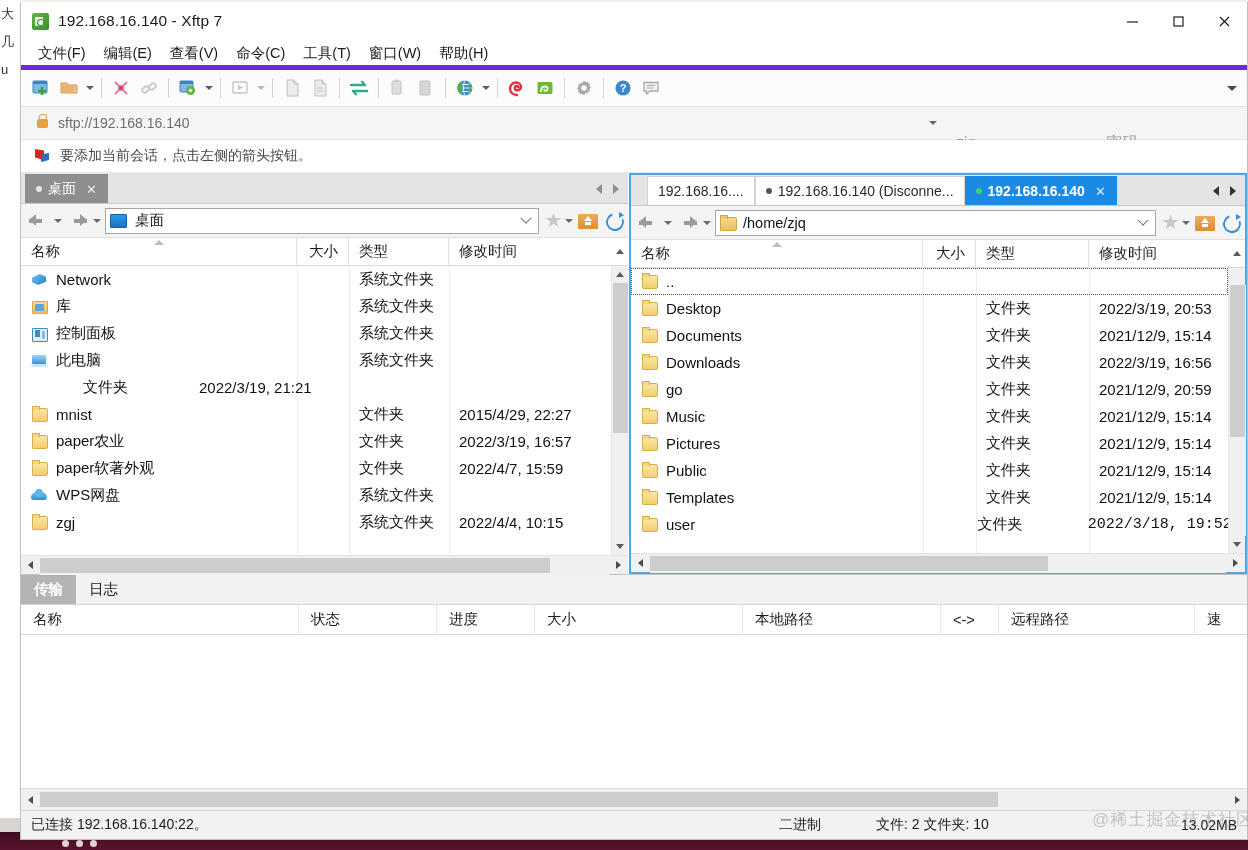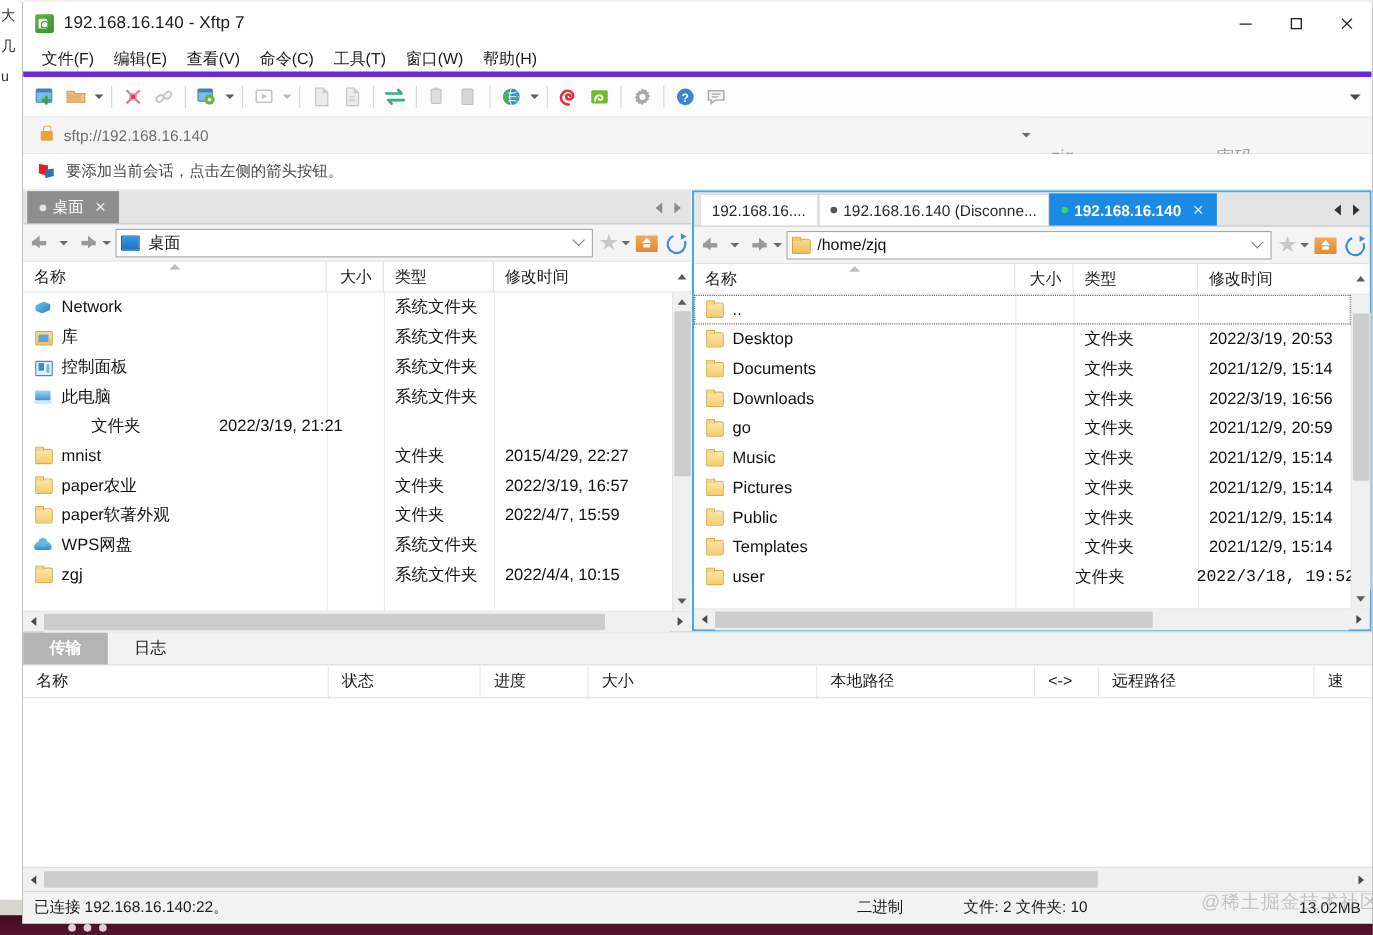--- a/index.html
+++ b/index.html
@@ -170,21 +170,21 @@
   .pane { display: flex; flex-direction: column; min-width: 0; }
   .pane.left { flex: 0 0 608px; border-right: 1px solid #ffffff; }
   .pane.right { flex: 1 1 auto; }
 
   
   .tabstrip {
     height: 31px; flex: 0 0 31px; display:flex; align-items:flex-end;
     background:#e4e4e4; position:relative; padding-left:4px;
     border-bottom:1px solid #c8c8c8;
   }
-  .tabstrip.right { background:#e4e4e4; padding-left:5px; }
+  .tabstrip.right { background:#e4e4e4; padding-left:16px; }
   .ptab {
     height: 29px; display:flex; align-items:center; gap:6px;
     padding: 0 10px; font-size:14px; color:#2b2b2b;
     background:#c9c9c9; border:1px solid #bdbdbd; border-bottom:none;
     max-width: 260px; white-space:nowrap; overflow:hidden;
   }
   .ptab.active {
     background:#1a8ae5; color:#ffffff; border-color:#1a8ae5;
     font-weight:bold;
   }
@@ -412,21 +412,21 @@
   }
 
   
   .xfer { flex:0 0 236px; height:236px; display:flex; flex-direction:column;
           border-top:1px solid #c4c4c4; background:#ffffff; }
   .xfer-tabs {
     height:30px; flex:0 0 30px; display:flex; align-items:stretch;
     background:#f2f2f2; border-bottom:1px solid #d6d6d6;
   }
   .xtab {
-    padding:0 24px; display:flex;align-items:center; font-size:14.5px; color:#1b1b1b;
+    padding:0 13px; display:flex;align-items:center; font-size:14.5px; color:#1b1b1b;
   }
   .xtab.active { background:#b4b4b4; color:#ffffff; font-weight:bold; }
   .xfer-hdr {
     height:30px; flex:0 0 30px; display:flex; align-items:center;
     background:#ffffff; border-bottom:1px solid #d6d6d6; font-size:14.5px; color:#1b1b1b;
   }
   .xh { height:30px;display:flex;align-items:center;padding-left:12px;
         border-right:1px solid #e6e6e6; white-space:nowrap; }
   .xfer-body { flex:1 1 auto; background:#ffffff; }
   .xfer-hscroll {

